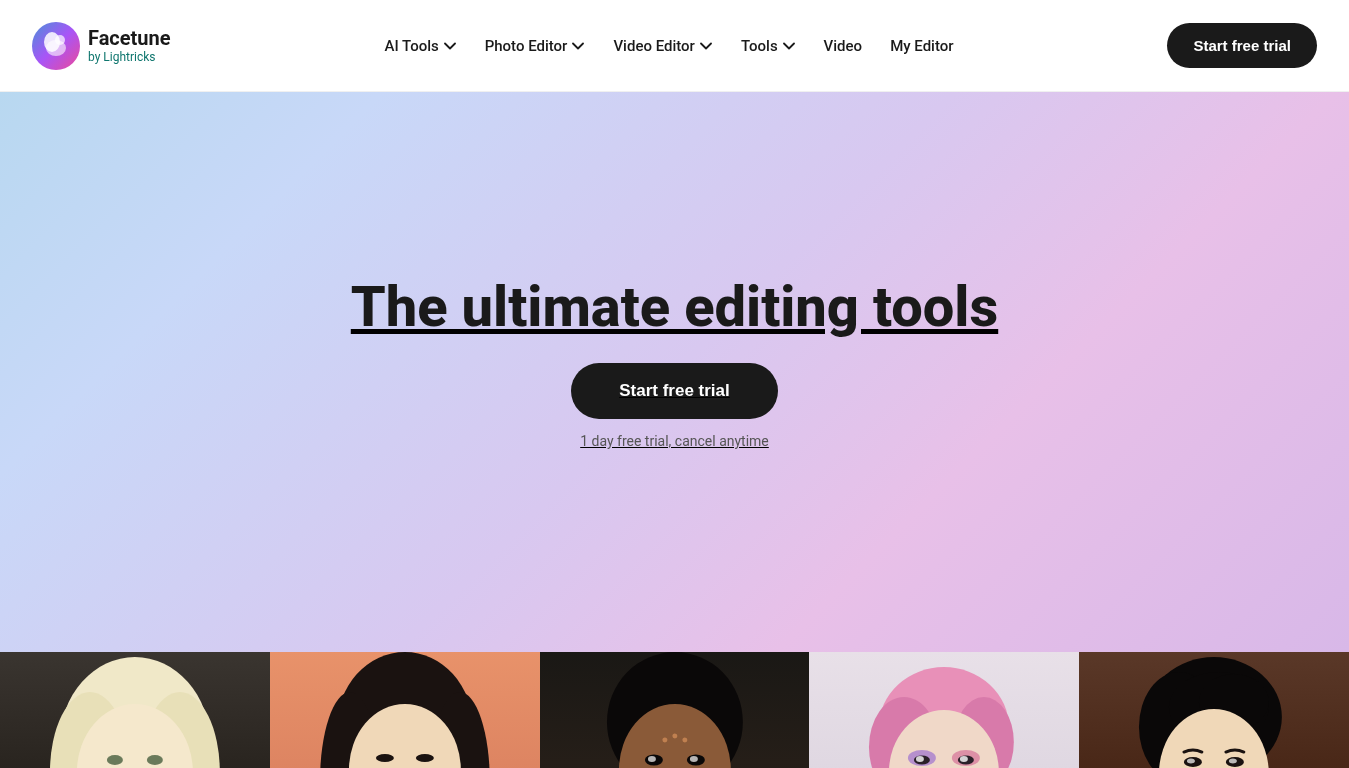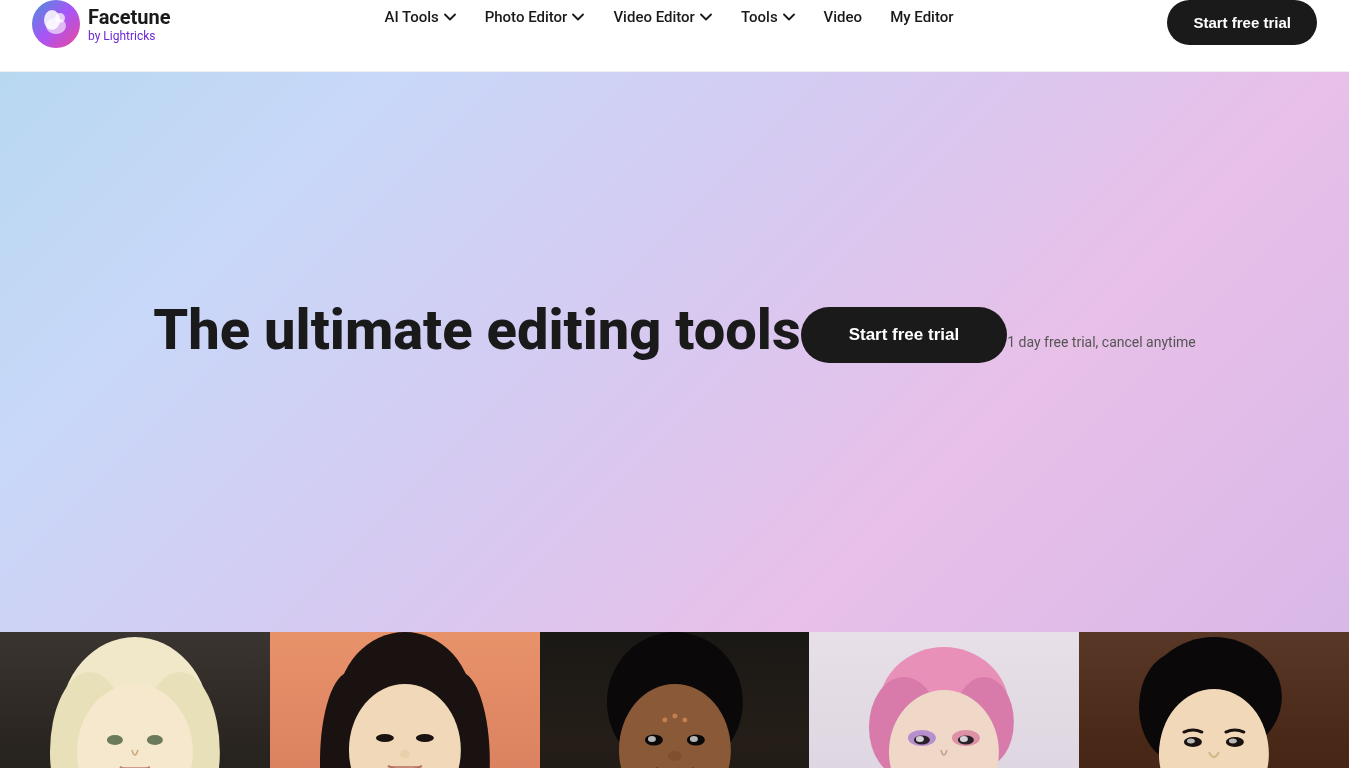--- a/index.html
+++ b/index.html
@@ -10,24 +10,24 @@
 
     body {
       font-family: -apple-system, BlinkMacSystemFont, 'Segoe UI', Roboto, Helvetica, Arial, sans-serif;
       width: 1349px;
       overflow-x: hidden;
     }
 
     
     .navbar {
       display: flex;
-      align-items: flex-start;
+      align-items: center;
       justify-content: space-between;
       padding: 0 32px;
-      height: 72px;
+      height: 92px;
       background: #fff;
       border-bottom: 1px solid #f0f0f0;
       position: relative;
       z-index: 10;
     }
 
     .navbar-left {
       display: flex;
       align-items: center;
       gap: 8px;
@@ -48,21 +48,21 @@
     }
 
     .logo-name {
       font-size: 20px;
       font-weight: 700;
       color: #1a1a1a;
     }
 
     .logo-sub {
       font-size: 12px;
-      color: #6d28d9;
+      color: #0f766e;
       font-weight: 400;
     }
 
     .navbar-nav {
       display: flex;
       align-items: center;
       gap: 4px;
     }
 
     .nav-item {
@@ -103,25 +103,26 @@
       font-weight: 600;
       cursor: pointer;
       white-space: nowrap;
     }
 
     
     .hero {
       background: linear-gradient(135deg, #b8d8f0 0%, #c8d8f8 20%, #d8c8f0 50%, #e8c0e8 70%, #d8b8e8 100%);
       min-height: 560px;
       display: flex;
-      flex-direction: row;
+      flex-direction: column;
       align-items: center;
       justify-content: center;
       text-align: center;
       padding: 40px 40px 60px;
+      text-decoration: underline;
     }
 
     .hero-title {
       font-size: 56px;
       font-weight: 800;
       color: #1a1a1a;
       line-height: 1.15;
       max-width: 720px;
       margin-bottom: 24px;
     }

